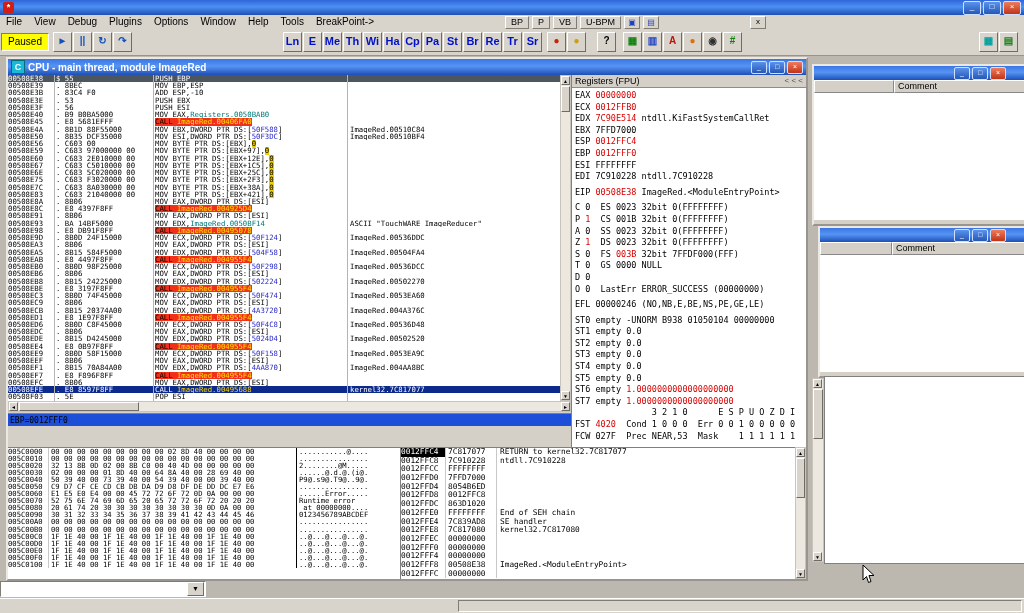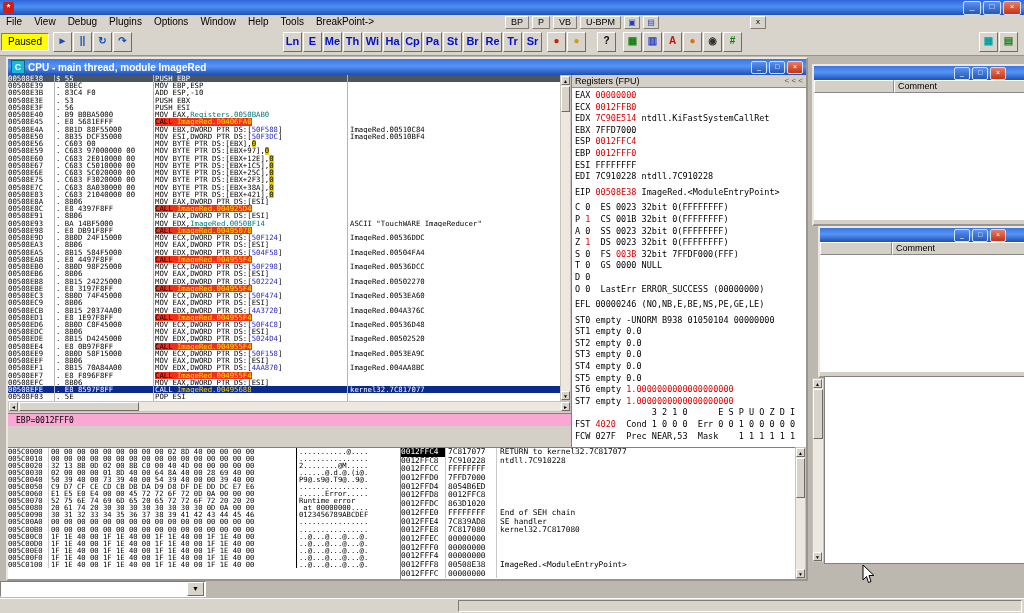--- a/index.html
+++ b/index.html
@@ -38,21 +38,21 @@
   .addr{color:#2828c8}
   .zimm{background:#f0d000;color:#000}
   .callbox{background:#f03018;color:#000}
   .callbox .mref{color:#ffe000}
   .drow.cur{background:#4c565e;color:#fff}
   .drow.sel{background:#0c2a8c;color:#fff}
   .drow.sel .mref{color:#ffd800}
   .vs,.hs{position:absolute;background:#ece8e0;border:1px solid #c8c4bc;box-sizing:border-box}
   .sbtn{position:absolute;width:9px;height:9px;background:#d8d4cc;border:1px solid;border-color:#fff #706c64 #706c64 #fff;font-size:5px;line-height:8px;text-align:center;box-sizing:border-box}
   .sthumb{position:absolute;background:#d8d4cc;border:1px solid;border-color:#fff #706c64 #706c64 #fff;box-sizing:border-box}
-  .infopane{position:absolute;left:0;top:338px;width:563px;height:13px;background:#f9a8d4;border-top:1px solid #808080;font-family:"DejaVu Sans Mono",monospace;font-size:8px;line-height:13px;padding-left:8px;box-sizing:border-box}
+  .infopane{position:absolute;left:0;top:338px;width:563px;height:13px;background:#1d4ed8;border-top:1px solid #808080;font-family:"DejaVu Sans Mono",monospace;font-size:8px;line-height:13px;padding-left:2px;box-sizing:border-box}
   .registers{position:absolute;left:563px;top:0;width:235px;height:372px;background:#fff;border-left:1px solid #808080;box-sizing:border-box;overflow:hidden}
   .reghead{height:12px;background:#d4d0c8;border-bottom:1px solid #908c84;font-size:9px;padding:0 3px;line-height:12px;display:flex;justify-content:space-between}
   .reghead .arrows{color:#555;font-size:8px}
   .regbody{font-family:"DejaVu Sans Mono",monospace;font-size:8.5px;line-height:11.6px;padding:2px 0 0 3px;white-space:pre}
   .rline{height:11.6px;overflow:hidden}
   .rgap{height:4px}
   .red{color:#d80000}
   .dump{position:absolute;left:0;top:372px;width:392px;height:132px;background:#fff;border-top:1px solid #808080;box-sizing:border-box;overflow:hidden}
   .dumphead{height:11px;background:#d4d0c8;border-bottom:1px solid #908c84;font-size:8px;display:flex;line-height:10px}
   .dh1{width:40px;padding-left:2px;flex:none}

